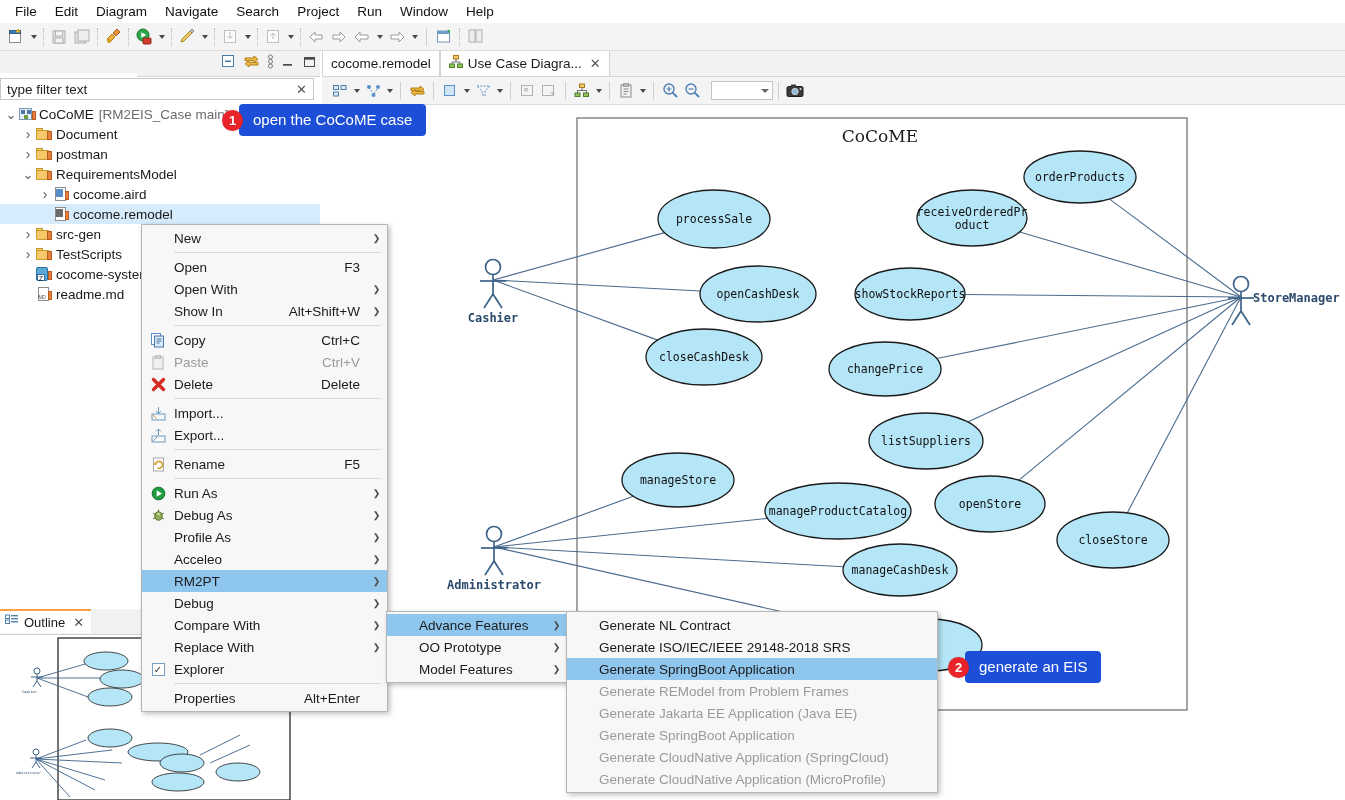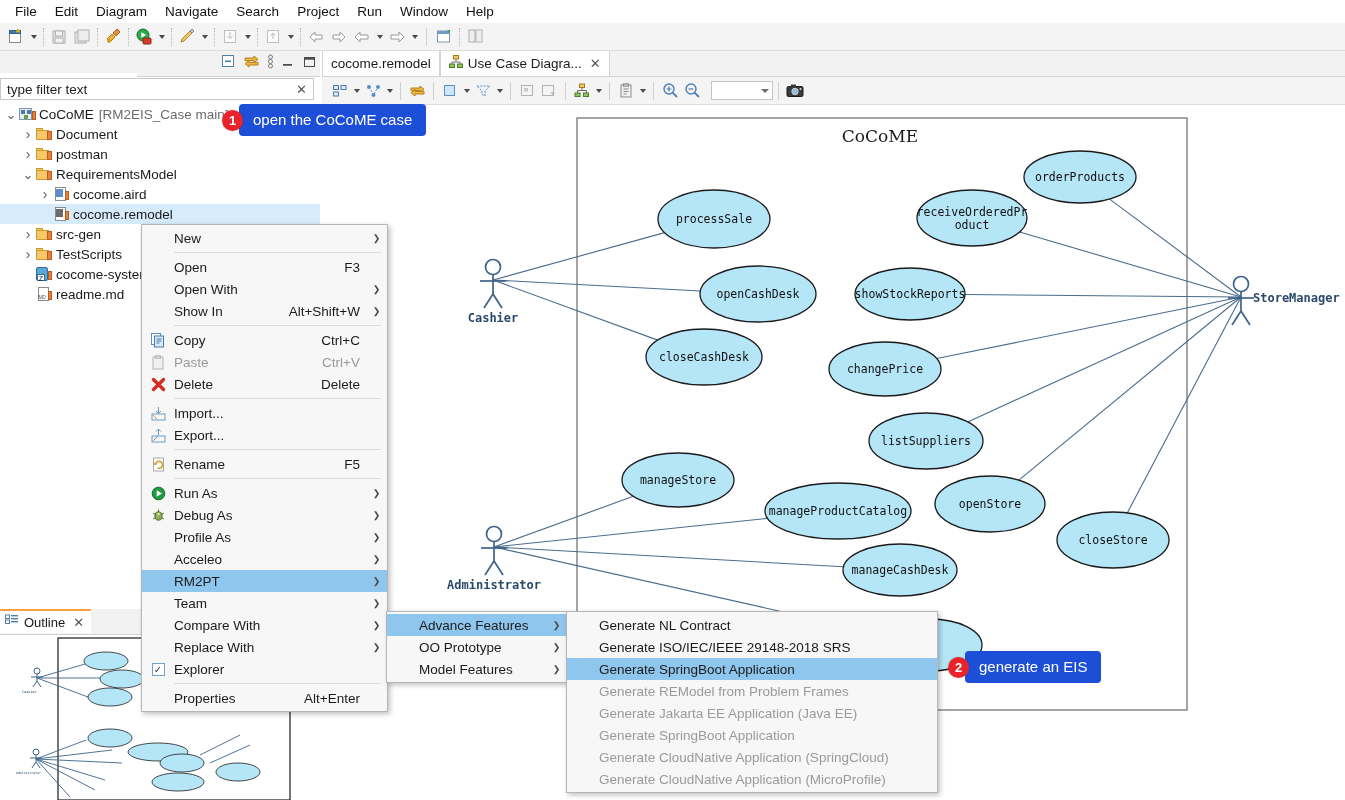--- a/index.html
+++ b/index.html
@@ -917,21 +917,21 @@
         <span class="mlabel">Acceleo</span>
         <span class="marrow" style="font-size: 9px;">❯</span>
       </div>
       <div class="menu-item hl">
         <span class="mgutter"></span>
         <span class="mlabel">RM2PT</span>
         <span class="marrow" style="font-size: 9px;">❯</span>
       </div>
       <div class="menu-item">
         <span class="mgutter"></span>
-        <span class="mlabel">Team</span>
+        <span class="mlabel">Debug</span>
         <span class="marrow" style="font-size: 9px;">❯</span>
       </div>
       <div class="menu-item">
         <span class="mgutter"></span>
         <span class="mlabel">Compare With</span>
         <span class="marrow" style="font-size: 9px;">❯</span>
       </div>
       <div class="menu-item">
         <span class="mgutter"></span>
         <span class="mlabel">Replace With</span>

